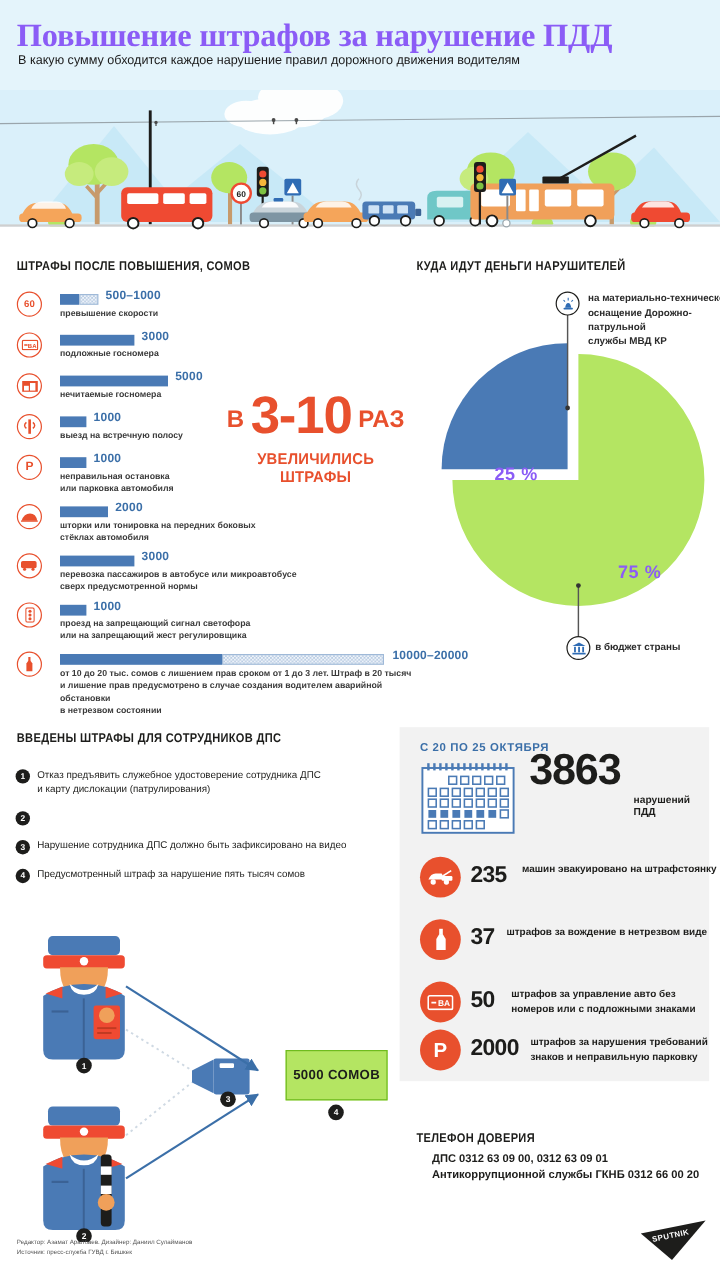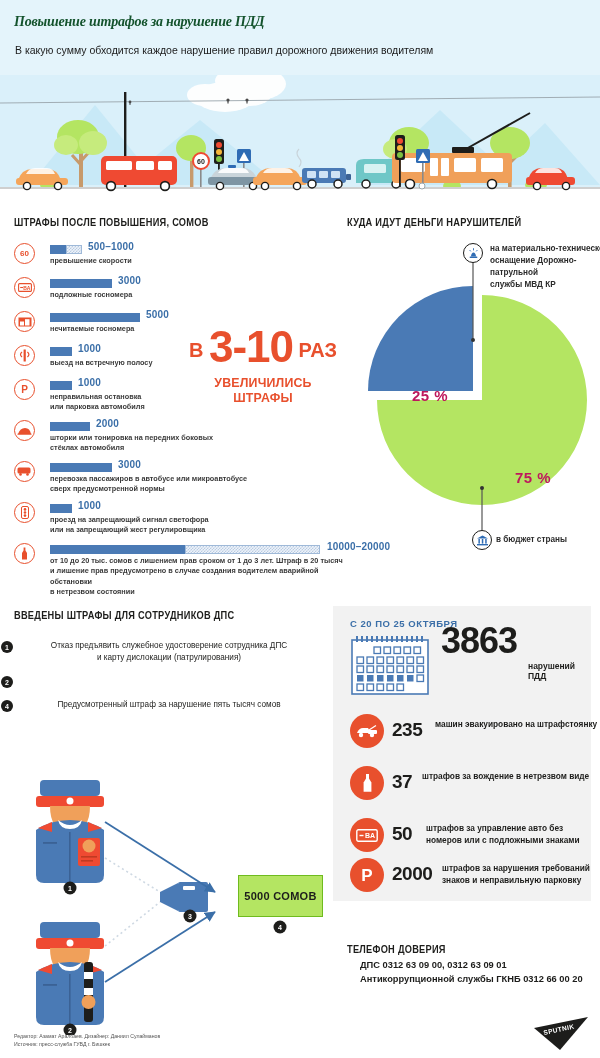--- a/index.html
+++ b/index.html
@@ -12,23 +12,22 @@
   #page { position: relative; width: 600px; height: 1058px; background:#fff; }
 
   
   .header {
     position: absolute; left:0; top:0; width:600px; height:75px;
     background: #e4f4fb;
   }
   .header-title {
     position:absolute; left:14px; top:14px;
     font-family: "Liberation Serif", serif;
-    font-size: 14px; font-weight: 700; color:#14532d;
+    font-size: 27px; font-weight: 700; color:#8b5cf6;
     letter-spacing: -0.2px;
-    font-style: italic;
   }
   .header-sub {
     position:absolute; left:15px; top:44px;
     font-size: 10.5px; color:#1b1b1b; font-weight:400;
   }
 
   
   .scene { position:absolute; left:0; top:75px; width:600px; height:125px; overflow:hidden; background:#daf0fa; }
   .scene svg { display:block; }
 
@@ -85,26 +84,26 @@
   .pie-area { position:absolute; left:330px; top:240px; width:270px; height:320px; }
   .pie-cal-label {
     position:absolute; font-size:8.2px; color:#2b2b2b; line-height:1.45; font-weight:600;
   }
   .node-icon {
     position:absolute; width:20px; height:20px; border-radius:50%;
     border:1.4px solid #1d1d1b; background:#fff;
     display:flex; align-items:center; justify-content:center;
   }
   .pie-pct {
-    position:absolute; font-size:15px; font-weight:700; color:#be185d; letter-spacing:0.5px;
+    position:absolute; font-size:15px; font-weight:700; color:#8b5cf6; letter-spacing:0.5px;
   }
 
   
   #dps-title { position:absolute; left:14px; top:609px; }
-  .dps-list { position:absolute; left:1px; top:641px; width:320px;text-align:center; }
+  .dps-list { position:absolute; left:13px; top:641px; width:320px; }
   .dps-row { position:relative; margin-bottom:9px; min-height:18px; }
   .dps-num {
     position:absolute; left:0; top:0; width:12px; height:12px; border-radius:50%;
     background:#1d1d1b; color:#fff; font-size:7px; font-weight:700;
     display:flex; align-items:center; justify-content:center;
   }
   .dps-text { position:absolute; left:18px; top:-1px; width:300px; font-size:8.2px; color:#1d1d1b; line-height:1.5; }
 
   
   .stats-panel { position:absolute; left:333px; top:606px; width:258px; height:295px; background:#f2f2f2; }
@@ -496,20 +495,24 @@
 
   <div id="dps-title" class="sec-title cond">ВВЕДЕНЫ ШТРАФЫ ДЛЯ СОТРУДНИКОВ ДПС</div>
   <div class="dps-list">
     <div class="dps-row" style="min-height:26px">
       <div class="dps-num">1</div>
       <div class="dps-text" style="white-space:pre-line">Отказ предъявить служебное удостоверение сотрудника ДПС
 и карту дислокации (патрулирования)</div>
     </div>
     <div class="dps-row" style="min-height:15px">
       <div class="dps-num">2</div>
+    </div>
+    <div class="dps-row" style="min-height:15px">
+      <div class="dps-num">3</div>
+      <div class="dps-text" style="white-space:pre-line">Нарушение сотрудника ДПС должно быть зафиксировано на видео</div>
     </div>
     <div class="dps-row" style="min-height:15px">
       <div class="dps-num">4</div>
       <div class="dps-text" style="white-space:pre-line">Предусмотренный штраф за нарушение пять тысяч сомов</div>
     </div>
   </div>
 
   <div class="illo">
     <svg width="335" height="265" viewBox="0 0 335 265">
 

